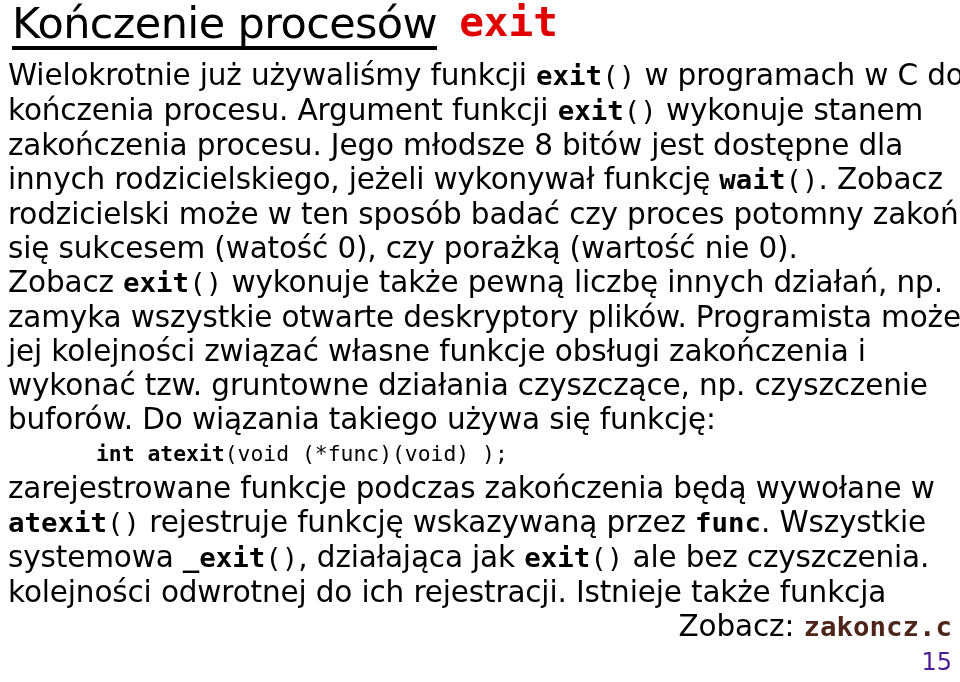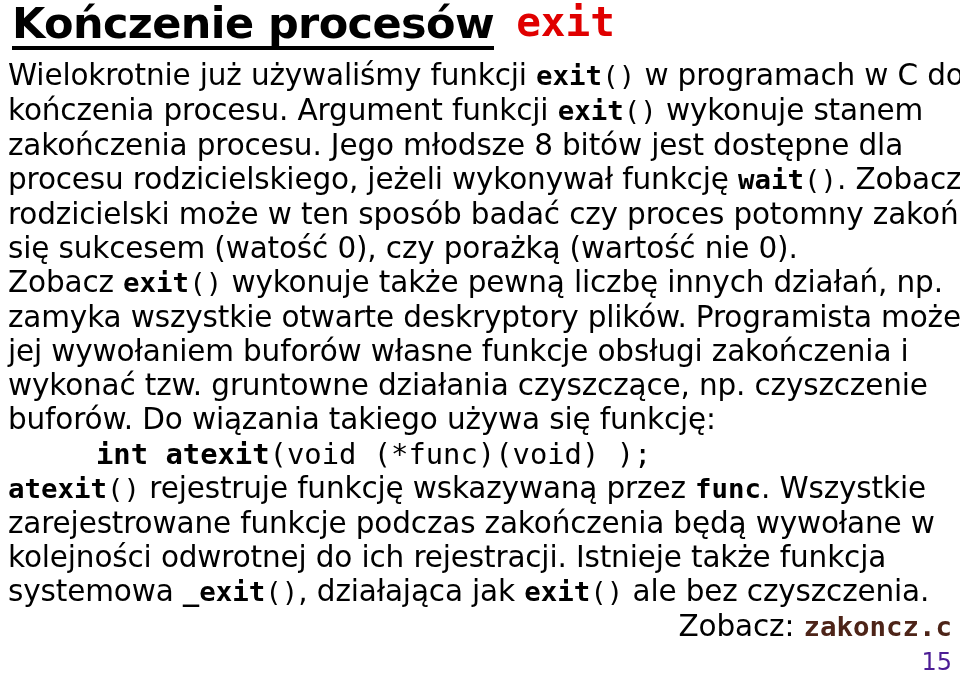--- a/index.html
+++ b/index.html
@@ -29,21 +29,21 @@
   .title-row {
     position: absolute;
     left: 12px;
     top: 2px;
     width: 936px;
     white-space: nowrap;
     line-height: 1.0;
   }
   .title-main {
     font-family: "DejaVu Sans", sans-serif;
-    font-weight: bold;
+    font-weight: normal;
     font-size: 43px;
     letter-spacing: -0.6px;
     color: #000000;
     border-bottom: 4px solid #000000;
     padding-bottom: 1px;
     display: inline-block;
   }
   .title-code {
     font-family: "DejaVu Sans Mono", monospace;
     font-weight: bold;
@@ -66,21 +66,21 @@
   .line {
     font-family: "DejaVu Sans", sans-serif;
     font-size: 29.5px;
     line-height: 34px;
     white-space: nowrap;
     letter-spacing: -0.15px;
     color: #000000;
   }
   .line.code-line {
     font-family: "DejaVu Sans Mono", monospace;
-    font-size: 31px;
+    font-size: 23px;
     padding-left: 88px;
     letter-spacing: 0;
   }
   .line.last-row {
     text-align: right;
     padding-right: 8px;
   }
 
   
   .b { font-weight: normal; }
@@ -120,31 +120,31 @@
 <div class="slide">
 
   <div class="title-row">
     <span class="title-main">Kończenie procesów</span><span class="title-code">exit</span>
   </div>
 
   <div class="body-block" id="body-block">
       <div class="line"><span>Wielokrotnie już używaliśmy funkcji </span><span class="mono-b">exit</span><span class="mono">()</span><span> w programach w C do</span></div>
       <div class="line"><span>kończenia procesu. Argument funkcji </span><span class="mono-b">exit</span><span class="mono">()</span><span> wykonuje </span><span class="b">stanem</span></div>
       <div class="line"><span class="b">zakończenia</span><span> procesu. Jego młodsze 8 bitów jest dostępne dla</span></div>
-      <div class="line"><span>procesu rodzicielskiego, jeżeli wykonywał funkcję </span><span class="mono-b">wait</span><span class="mono">()</span><span>. Zobacz</span></div>
+      <div class="line"><span>innych rodzicielskiego, jeżeli wykonywał funkcję </span><span class="mono-b">wait</span><span class="mono">()</span><span>. Zobacz</span></div>
       <div class="line"><span>rodzicielski może w ten sposób badać czy proces potomny zakończył</span></div>
       <div class="line"><span>się sukcesem (watość </span><span class="b">0</span><span>), czy porażką (wartość </span><span class="b">nie 0</span><span>).</span></div>
       <div class="line"><span>Zobacz </span><span class="mono-b">exit</span><span class="mono">()</span><span> wykonuje także pewną liczbę innych działań, np.</span></div>
       <div class="line"><span>zamyka wszystkie otwarte deskryptory plików. Programista może z</span></div>
-      <div class="line"><span>jej wywołaniem buforów własne funkcje obsługi zakończenia i</span></div>
+      <div class="line"><span>jej kolejności związać własne funkcje obsługi zakończenia i</span></div>
       <div class="line"><span>wykonać tzw. </span><span class="b">gruntowne działania czyszczące</span><span>, np. czyszczenie</span></div>
       <div class="line"><span>buforów. Do wiązania takiego używa się funkcję:</span></div>
       <div class="line code-line"><span class="mono-b">int atexit</span><span class="mono">(void (*func)(void) );</span></div>
+      <div class="line"><span>zarejestrowane funkcje podczas zakończenia będą wywołane w</span></div>
       <div class="line"><span class="mono-b">atexit</span><span class="mono">()</span><span> rejestruje funkcję wskazywaną przez </span><span class="mono-b">func</span><span>. Wszystkie</span></div>
-      <div class="line"><span>zarejestrowane funkcje podczas zakończenia będą wywołane w</span></div>
+      <div class="line"><span>systemowa </span><span class="mono-b">_exit</span><span class="mono">()</span><span>, działająca jak </span><span class="mono-b">exit</span><span class="mono">()</span><span> ale bez czyszczenia.</span></div>
       <div class="line"><span>kolejności odwrotnej do ich rejestracji. Istnieje także funkcja</span></div>
-      <div class="line"><span>systemowa </span><span class="mono-b">_exit</span><span class="mono">()</span><span>, działająca jak </span><span class="mono-b">exit</span><span class="mono">()</span><span> ale bez czyszczenia.</span></div>
       <div class="line last-row"><span class="b">Zobacz:</span><span>  </span><span class="mono-file">zakoncz.c</span></div>
     </div>
 
   <div class="page-number">15</div>
 
 </div>
 
 </body></html>

